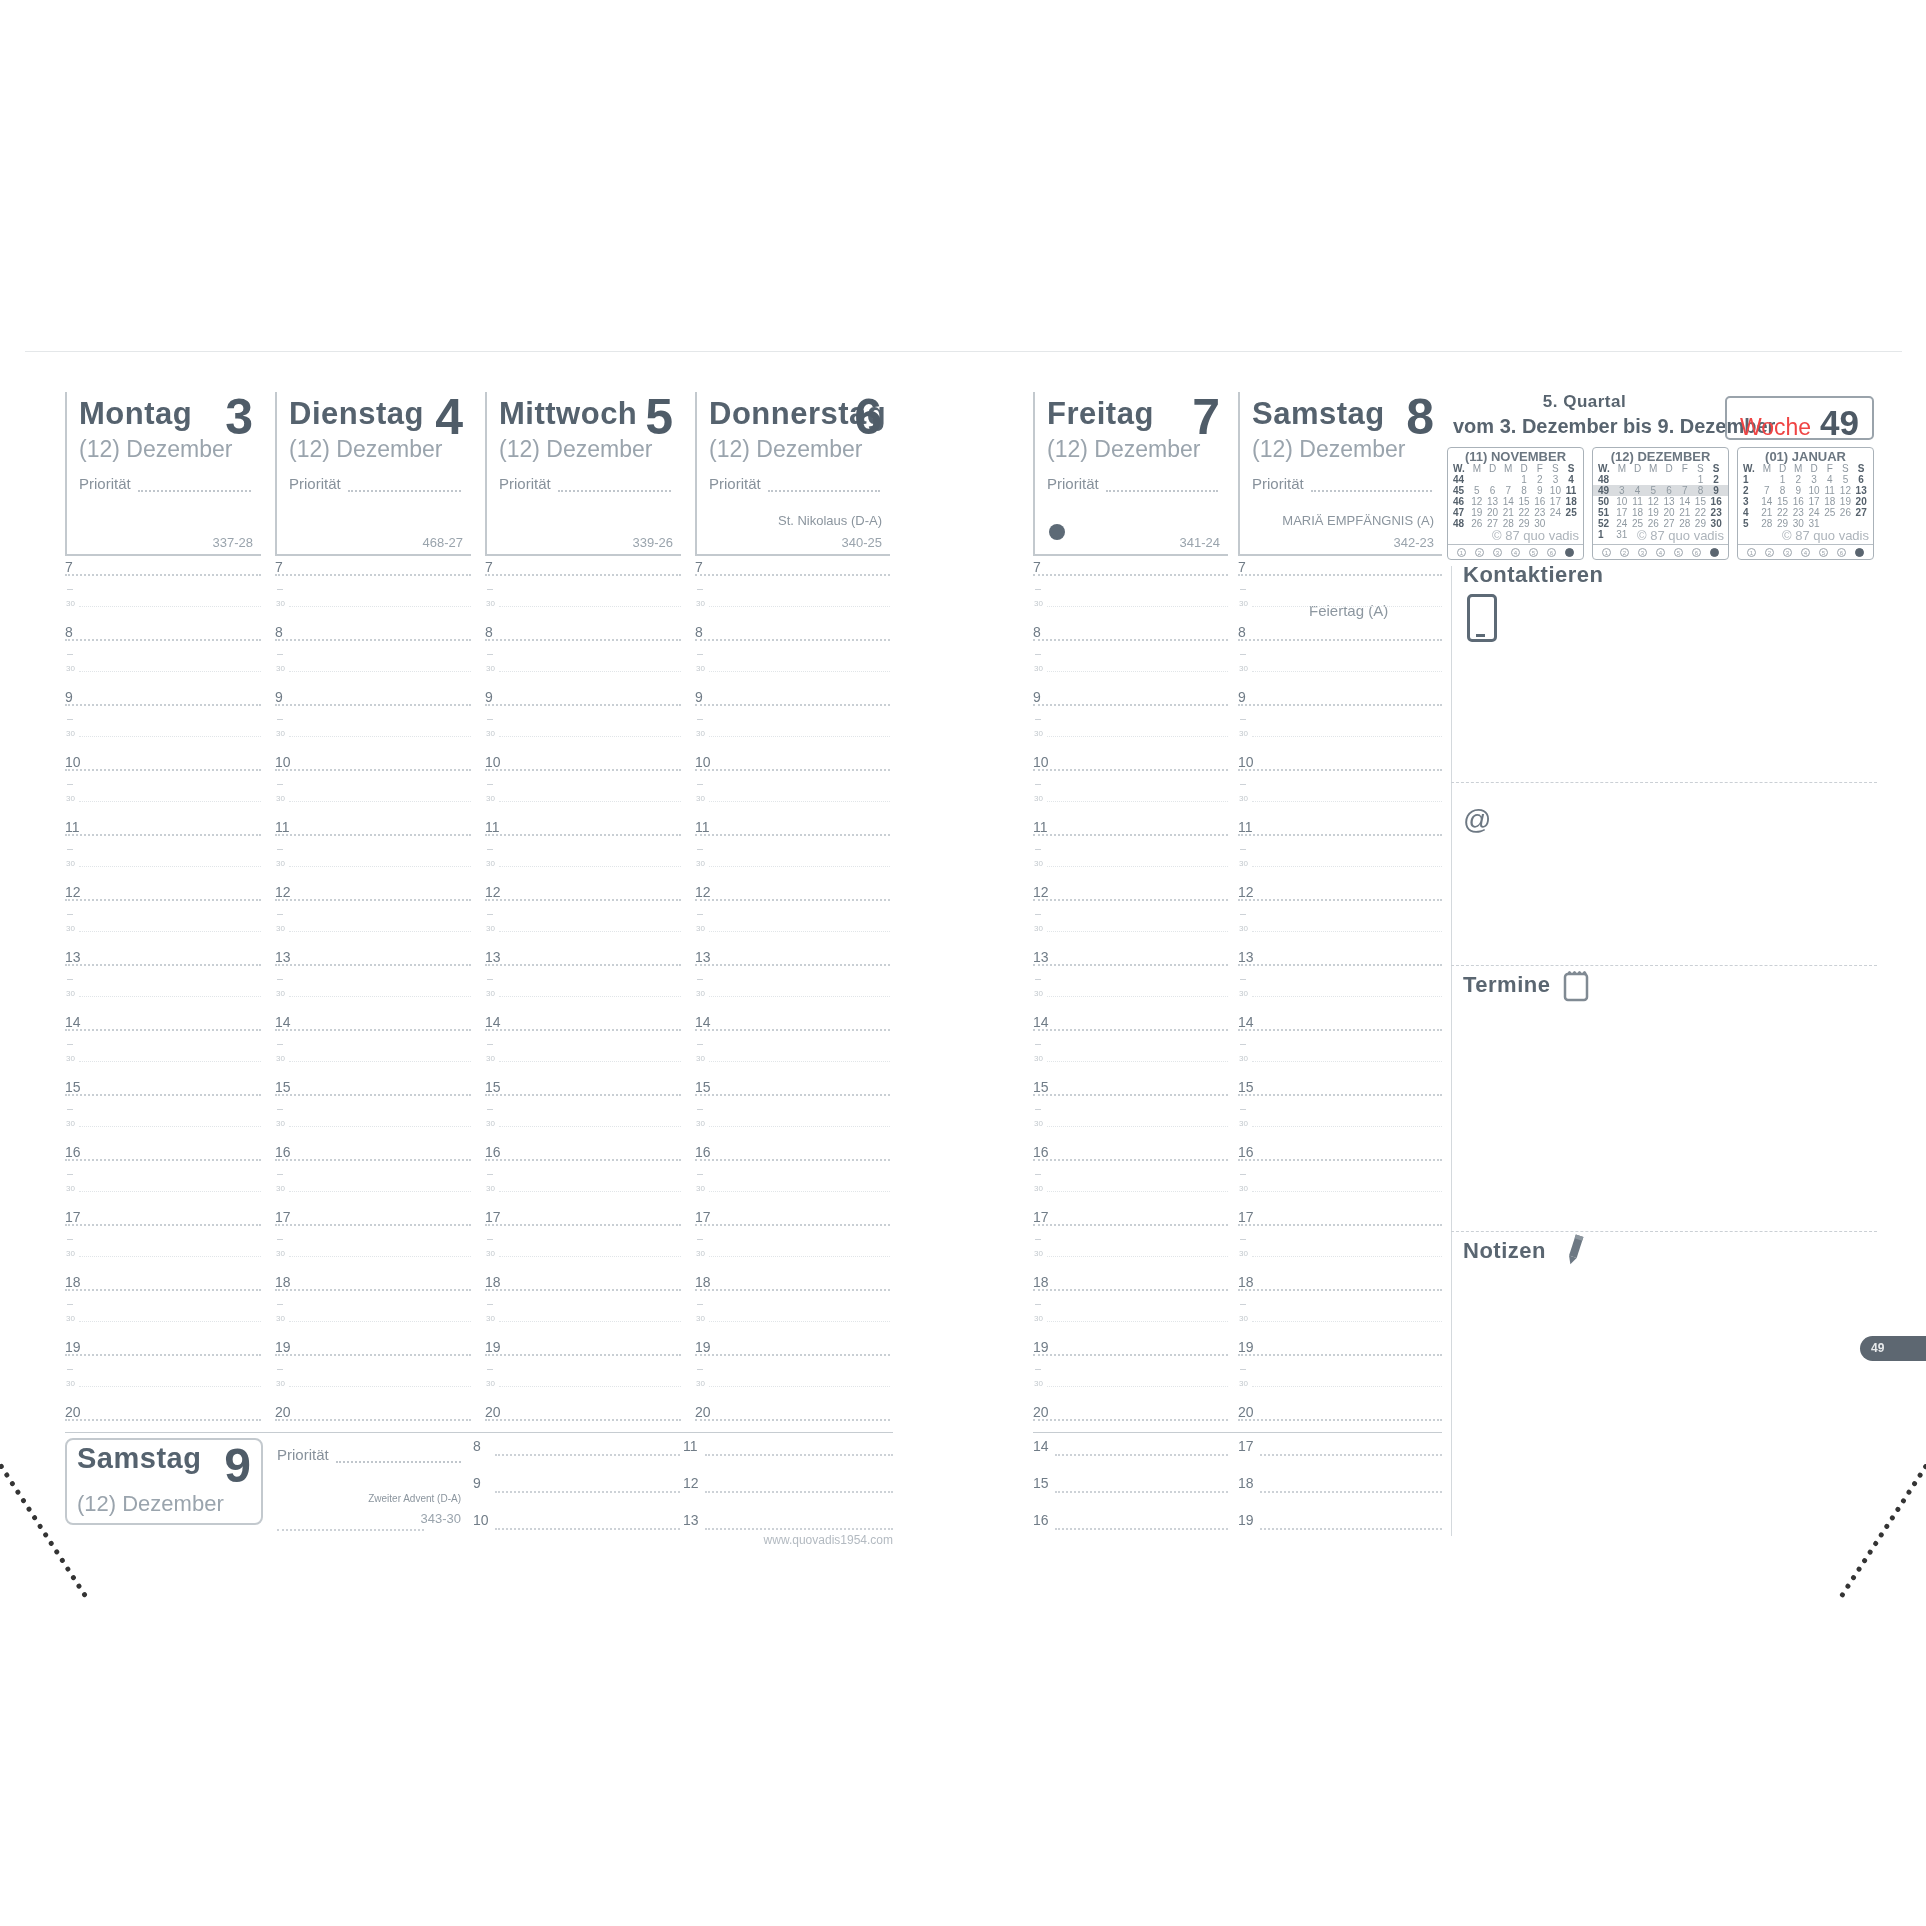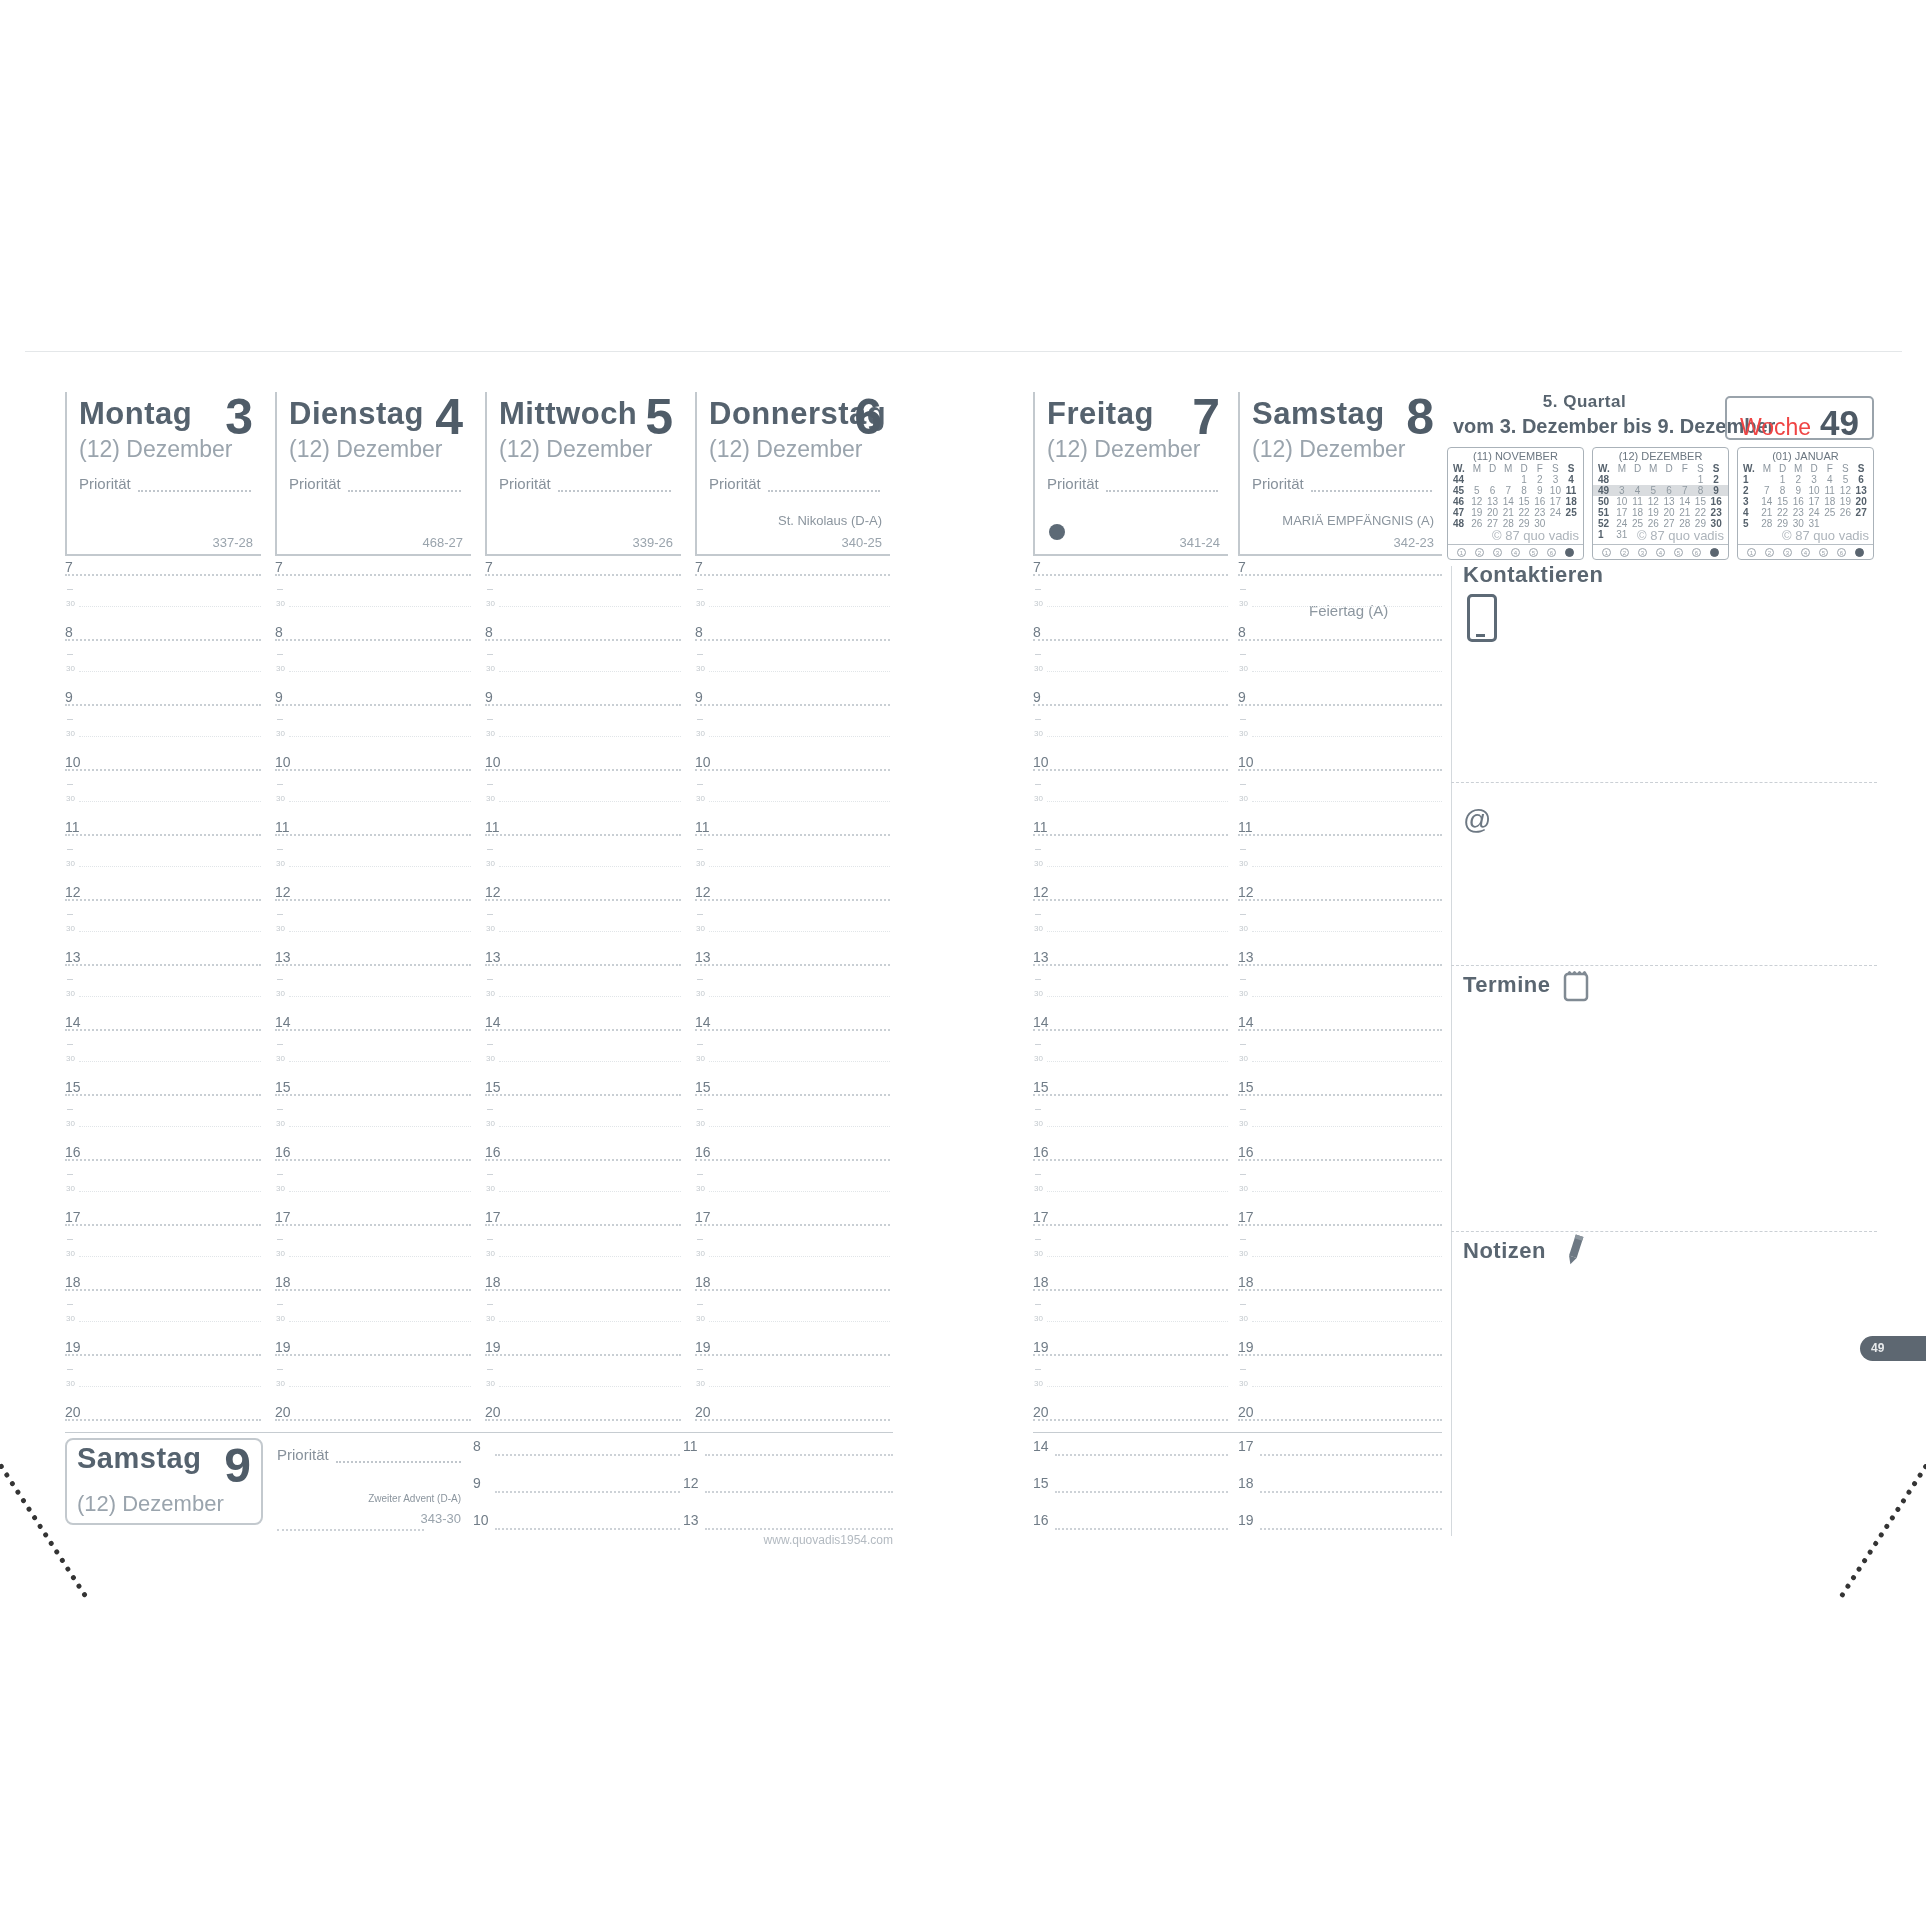--- a/index.html
+++ b/index.html
@@ -66,21 +66,21 @@
   .qrange{font-size:20px;font-weight:bold;margin-top:3px;white-space:nowrap;}
   .wochebox{position:absolute;left:1725px;top:396px;width:149px;height:44px;border:2px solid #9aa3ab;
             border-radius:5px;box-sizing:border-box;display:flex;align-items:baseline;justify-content:center;gap:9px;
             padding-top:5px;}
   .wochelab{font-size:23px;color:#ef4444;}
   .wochenum{font-size:35px;font-weight:bold;color:#4d5965;}
 
   
   .mcal{position:absolute;top:447px;width:137px;height:113px;border:1.5px solid #aab2b9;border-radius:4px;
         box-sizing:border-box;padding:2px 4px 0 4px;background:#fff;}
-  .mtitle{font-size:11px;font-weight:normal;color:#6b7680;text-align:center;line-height:13px;}
+  .mtitle{font-size:13px;font-weight:bold;color:#6b7680;text-align:center;line-height:13px;}
   .mrow{display:grid;grid-template-columns:17px repeat(7,1fr);font-size:10px;line-height:11px;text-align:center;color:#909aa2;}
   .mrow .wcell{text-align:left;padding-left:1px;font-weight:bold;color:#55616c;}
   .mrow .sun{font-weight:bold;color:#55616c;}
   .mrow.dow{color:#8b959e;}
   .mrow.hl{background:#d9dcdf;margin:0 -4px;padding:0 4px;}
   .mcopy{position:absolute;right:4px;bottom:16px;font-size:13px;color:#adb4bb;}
   .moonrow{position:absolute;left:0;right:0;bottom:0;height:14px;border-top:1px solid #b8bfc5;
            display:flex;align-items:center;justify-content:space-evenly;}
   .mooncircle{width:9px;height:9px;border:1px solid #9aa2aa;border-radius:50%;font-size:6px;line-height:9px;
               text-align:center;color:#9aa2aa;box-sizing:border-box;}

